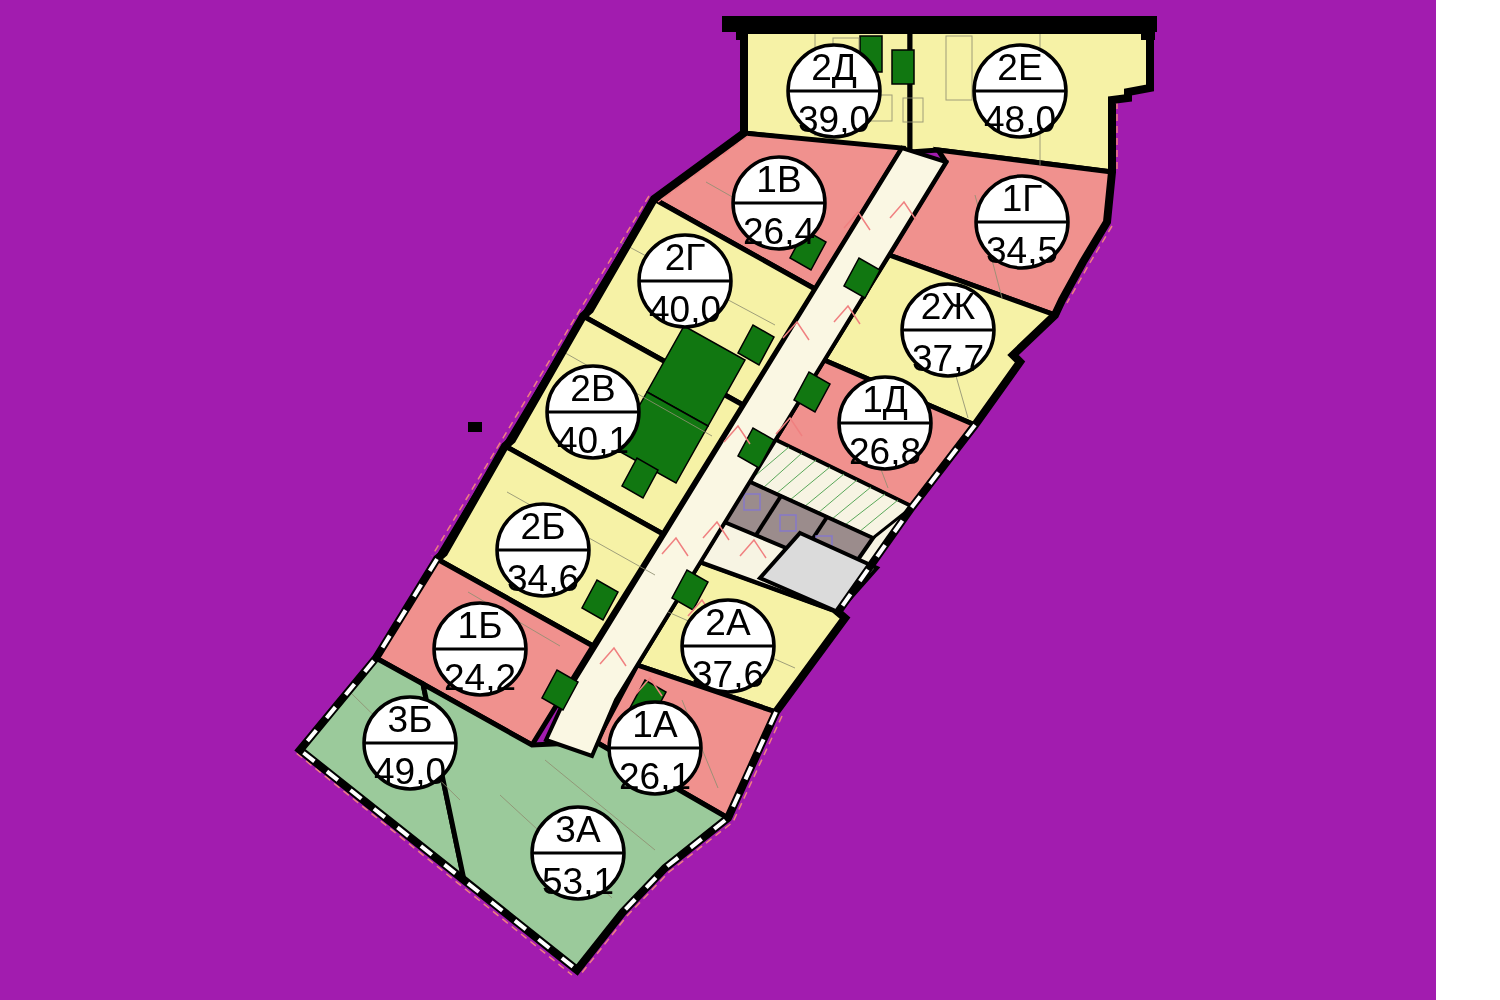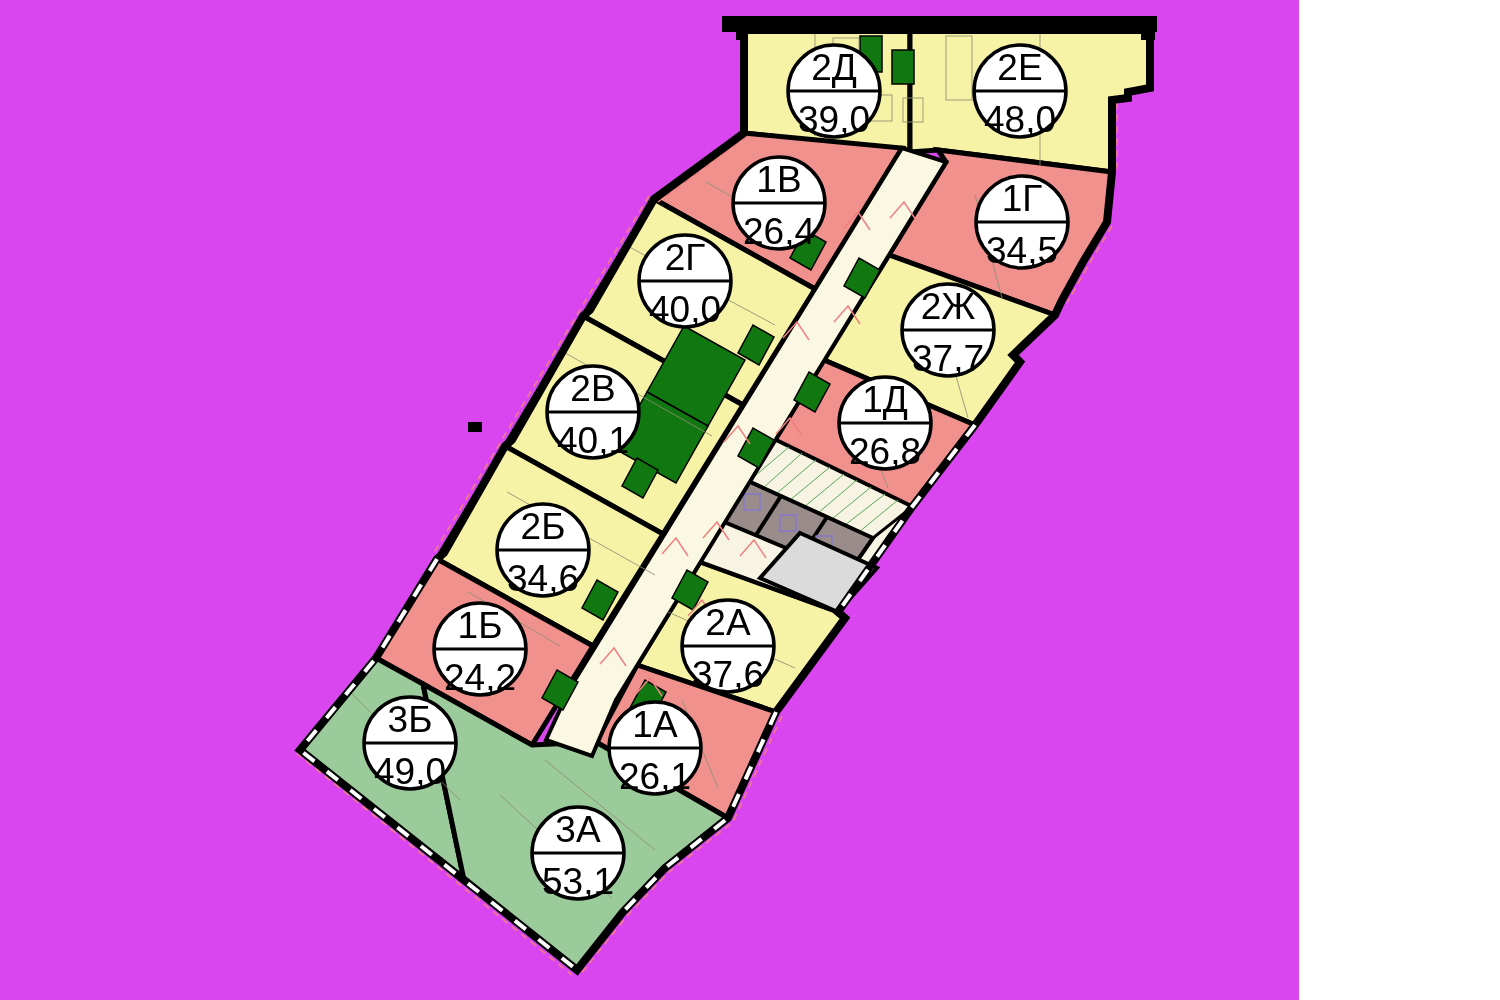--- a/index.html
+++ b/index.html
@@ -1,16 +1,16 @@
 <!DOCTYPE html>
 <html><head>
 <meta charset="utf-8">
 <style>
   html,body{margin:0;padding:0;background:#ffffff;}
-  .stage{position:relative;width:1299px;height:1000px;background:#d946ef;overflow:hidden;
+  .stage{position:relative;width:1436px;height:1000px;background:#a21caf;overflow:hidden;
          font-family:"Liberation Sans",sans-serif;}
   svg{display:block;}
   .apt{stroke:#000;stroke-width:5;stroke-linejoin:miter;}
   .core{stroke:#000;stroke-width:4;}
   .badge-circle{fill:#fff;stroke:#000;stroke-width:3.5;}
   .badge-line{stroke:#000;stroke-width:3;}
   .badge-code,.badge-area{font-family:"Liberation Sans",sans-serif;font-size:37px;fill:#000;
        text-anchor:middle;}
   .thin{stroke:#8f8f72;stroke-width:1;fill:none;opacity:.85;}
   .red{stroke:#f08080;stroke-width:1.5;fill:none;}

